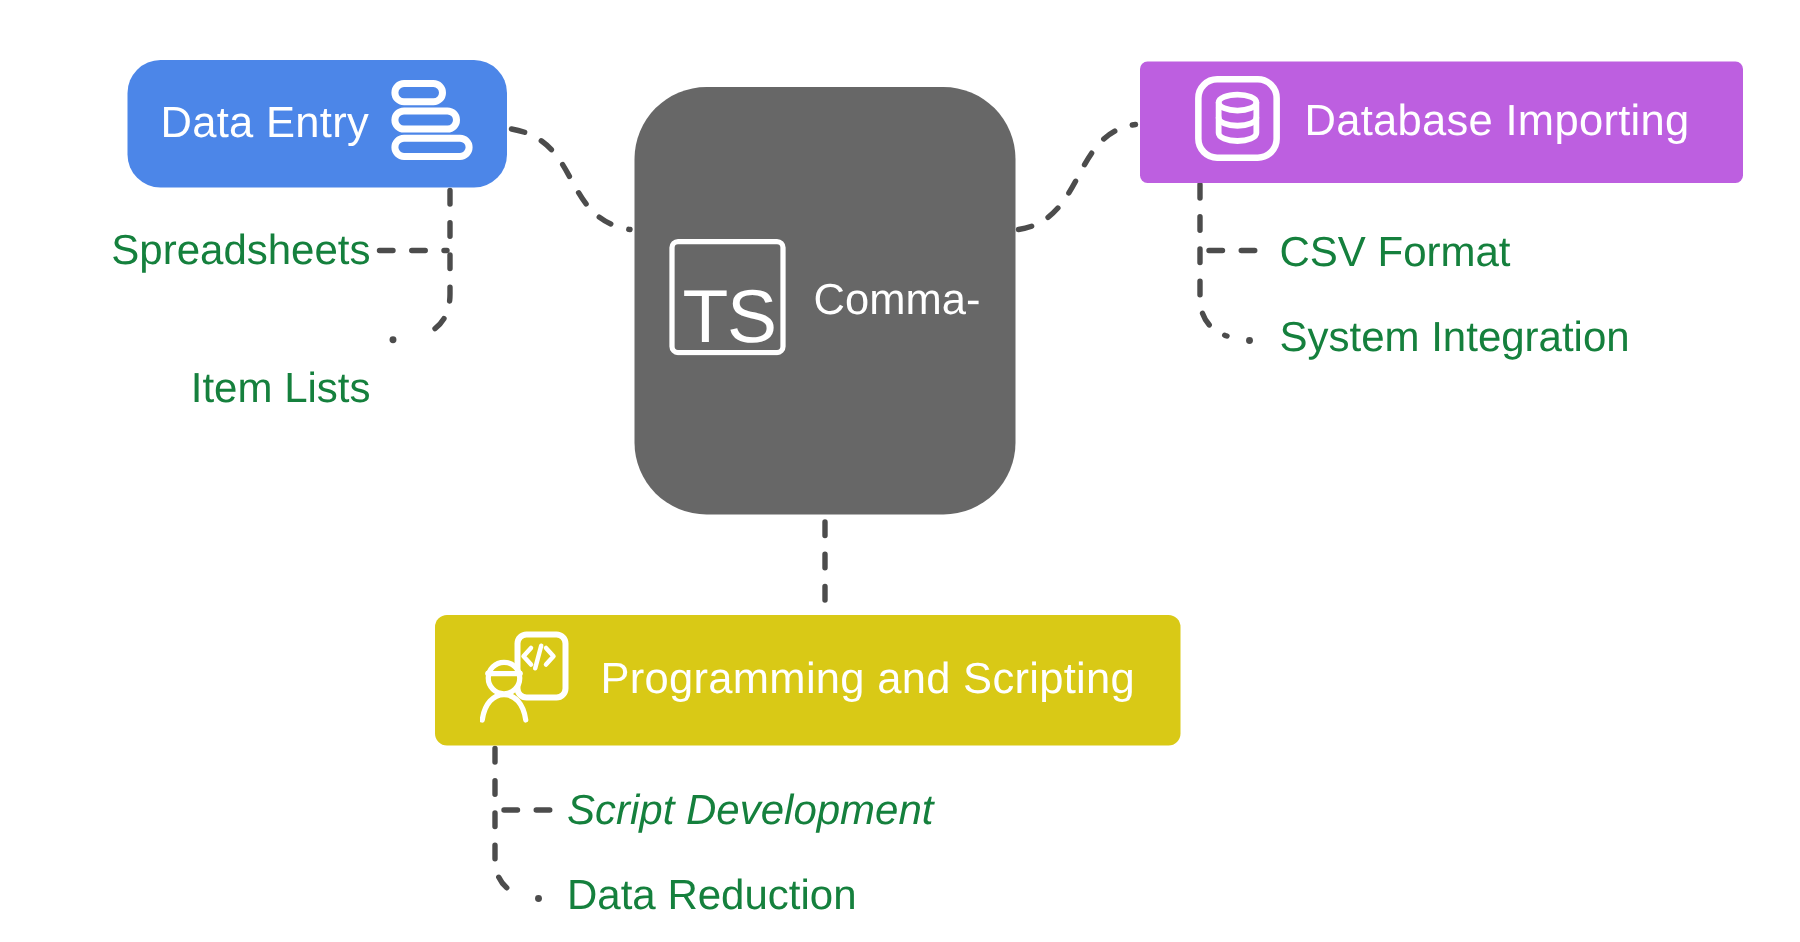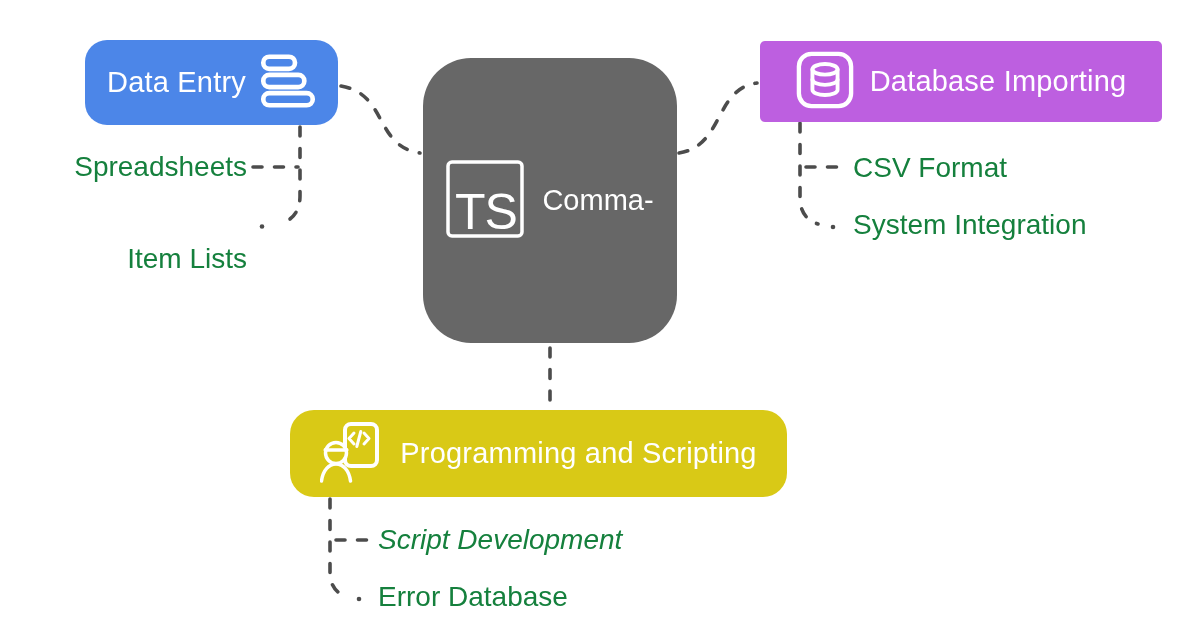--- a/index.html
+++ b/index.html
@@ -25,21 +25,21 @@
     cursor: default;
   }
   .node-label {
     font-size: 29px;
     font-weight: 500;
     letter-spacing: 0.2px;
     white-space: nowrap;
   }
   .node-blue   { left: 85px;  top: 40px;  width: 253px; height: 85px; background: #4c86e8; border-radius: 22px; gap: 14px; }
   .node-purple { left: 760px; top: 41px;  width: 402px; height: 81px; background: #bd5fe0; border-radius: 5px; gap: 16px; }
-  .node-yellow { left: 290px; top: 410px; width: 497px; height: 87px; background: #d9c916; border-radius: 24px; gap: 16px; }
+  .node-yellow { left: 290px; top: 410px; width: 497px; height: 87px; background: #d9c916; border-radius: 8px; gap: 16px; }
   .node-center {
     left: 423px; top: 58px; width: 254px; height: 285px;
     background: #676767; border-radius: 48px;
     flex-direction: row; gap: 18px;
   }
   .center-text {
     font-size: 29px;
     font-weight: 500;
     line-height: 39px;
   }
@@ -131,15 +131,15 @@
     <span class="node-label">Programming and Scripting</span>
   </div>
 
   <div class="sub-label sub-right-align" style="right: 953px; top: 150px;">Spreadsheets</div>
   <div class="sub-label sub-right-align" style="right: 953px; top: 210px; margin-top: 32px;">Item Lists</div>
 
   <div class="sub-label" style="left: 853px; top: 208px;">System Integration</div>
   <div class="sub-label" style="left: 853px; top: 151px;">CSV Format</div>
 
   <div class="sub-label" style="left: 378px; top: 523px; font-style: italic;">Script Development</div>
-  <div class="sub-label" style="left: 378px; top: 580px;">Error Database</div>
+  <div class="sub-label" style="left: 378px; top: 580px;">Data Reduction</div>
 
 </div>
 
 </body></html>

